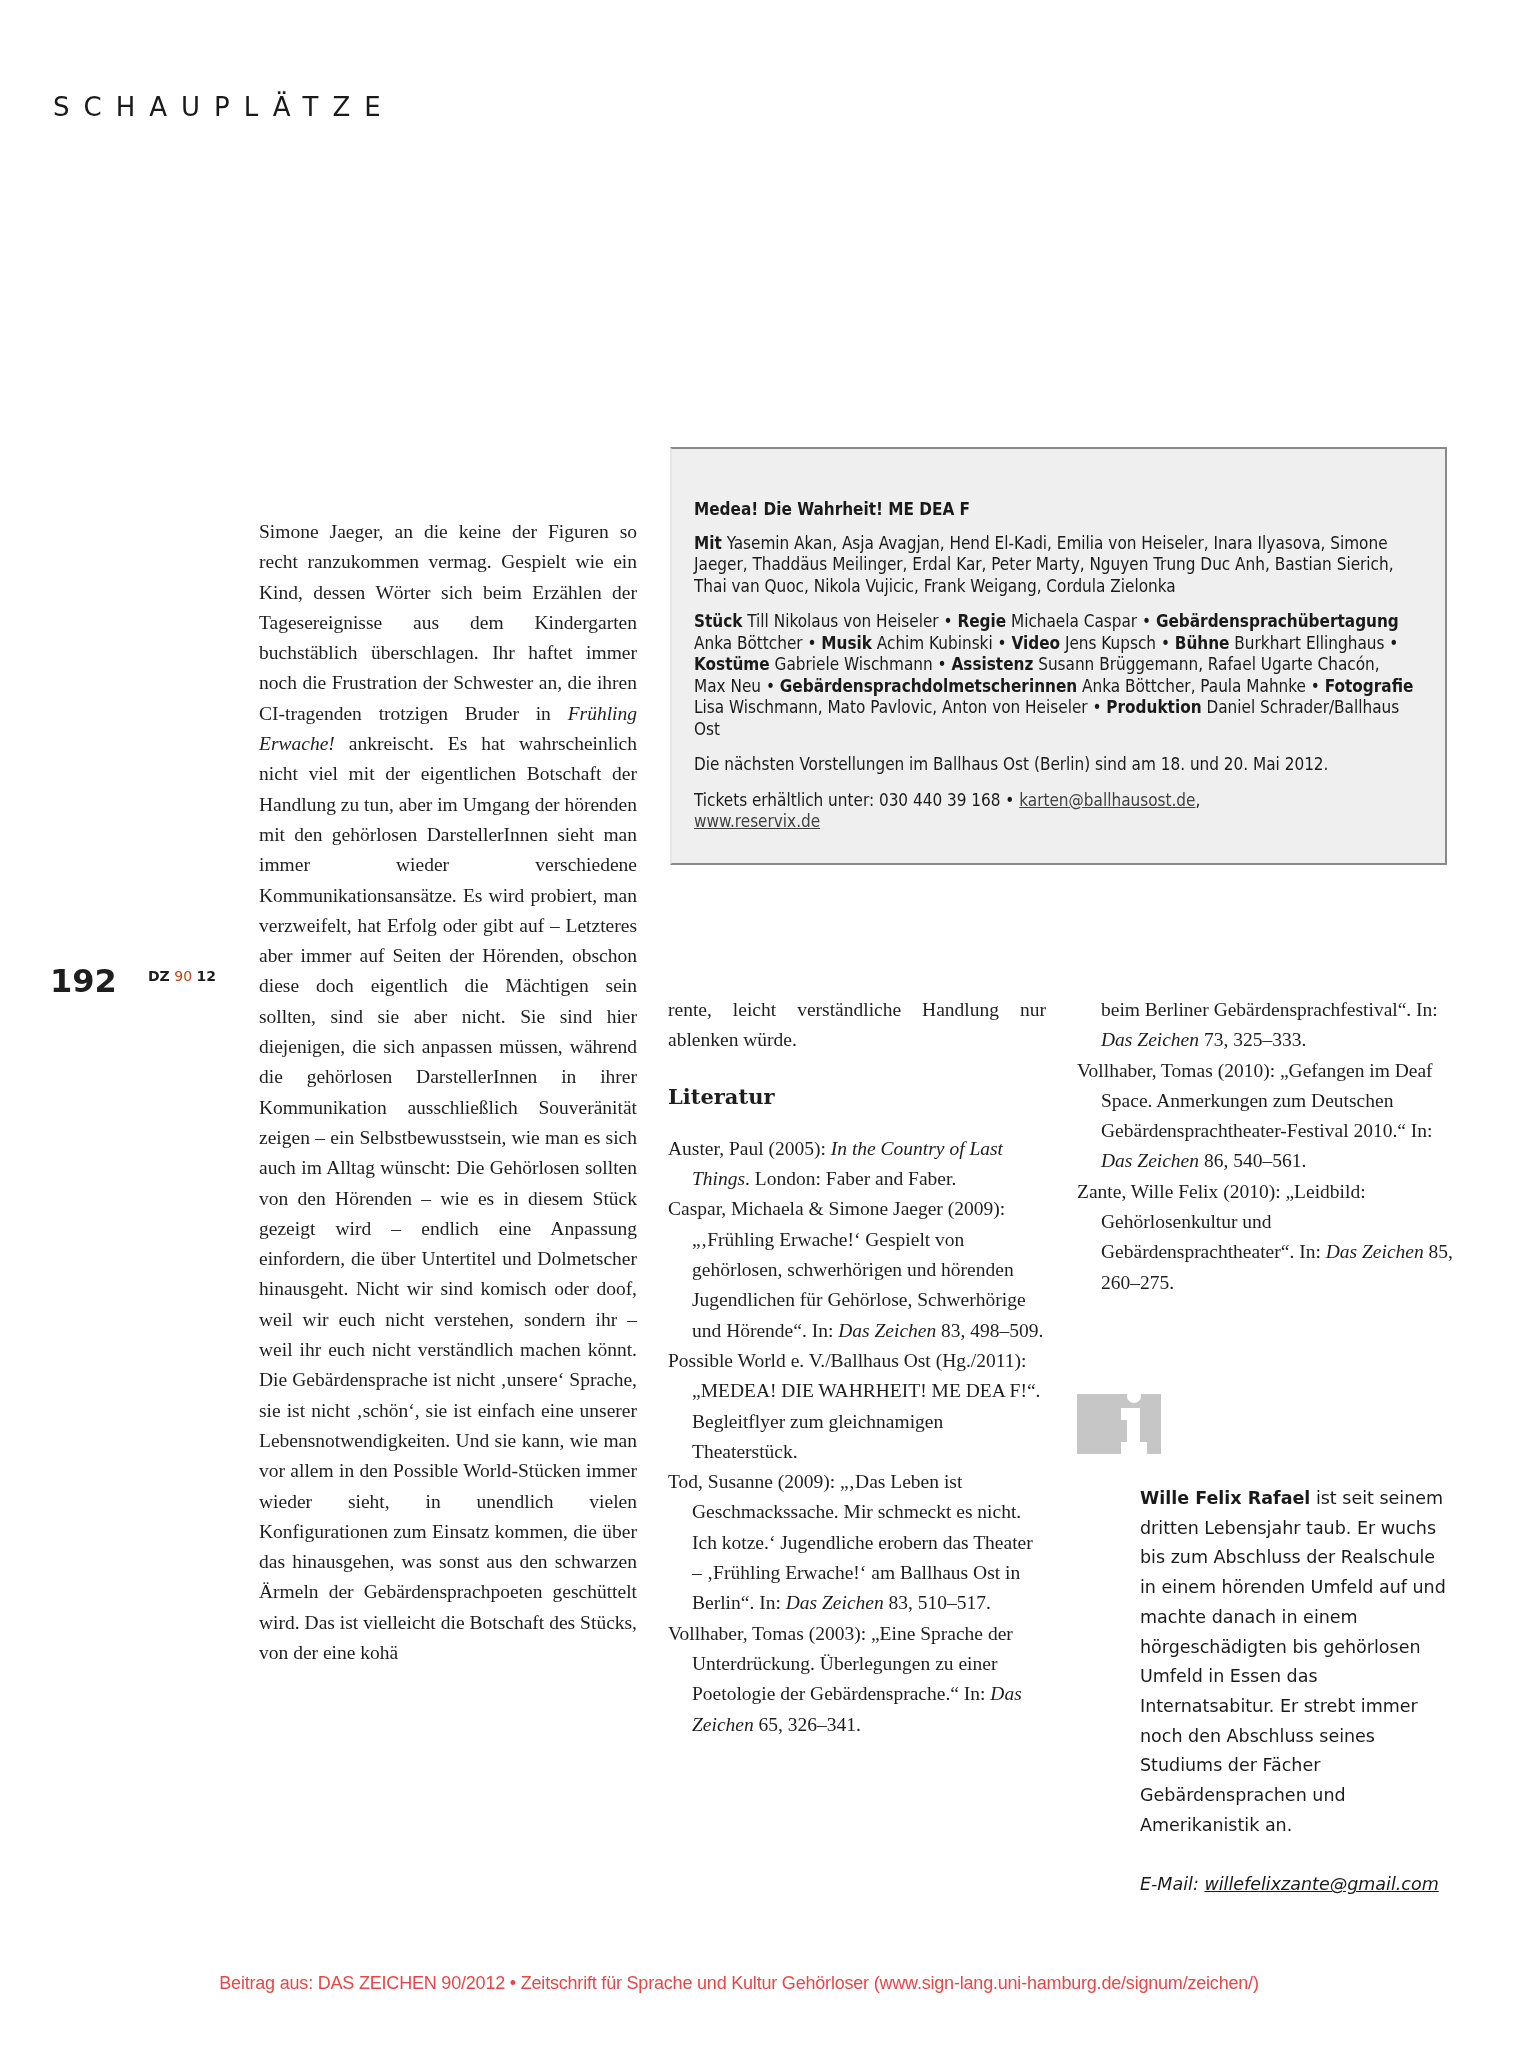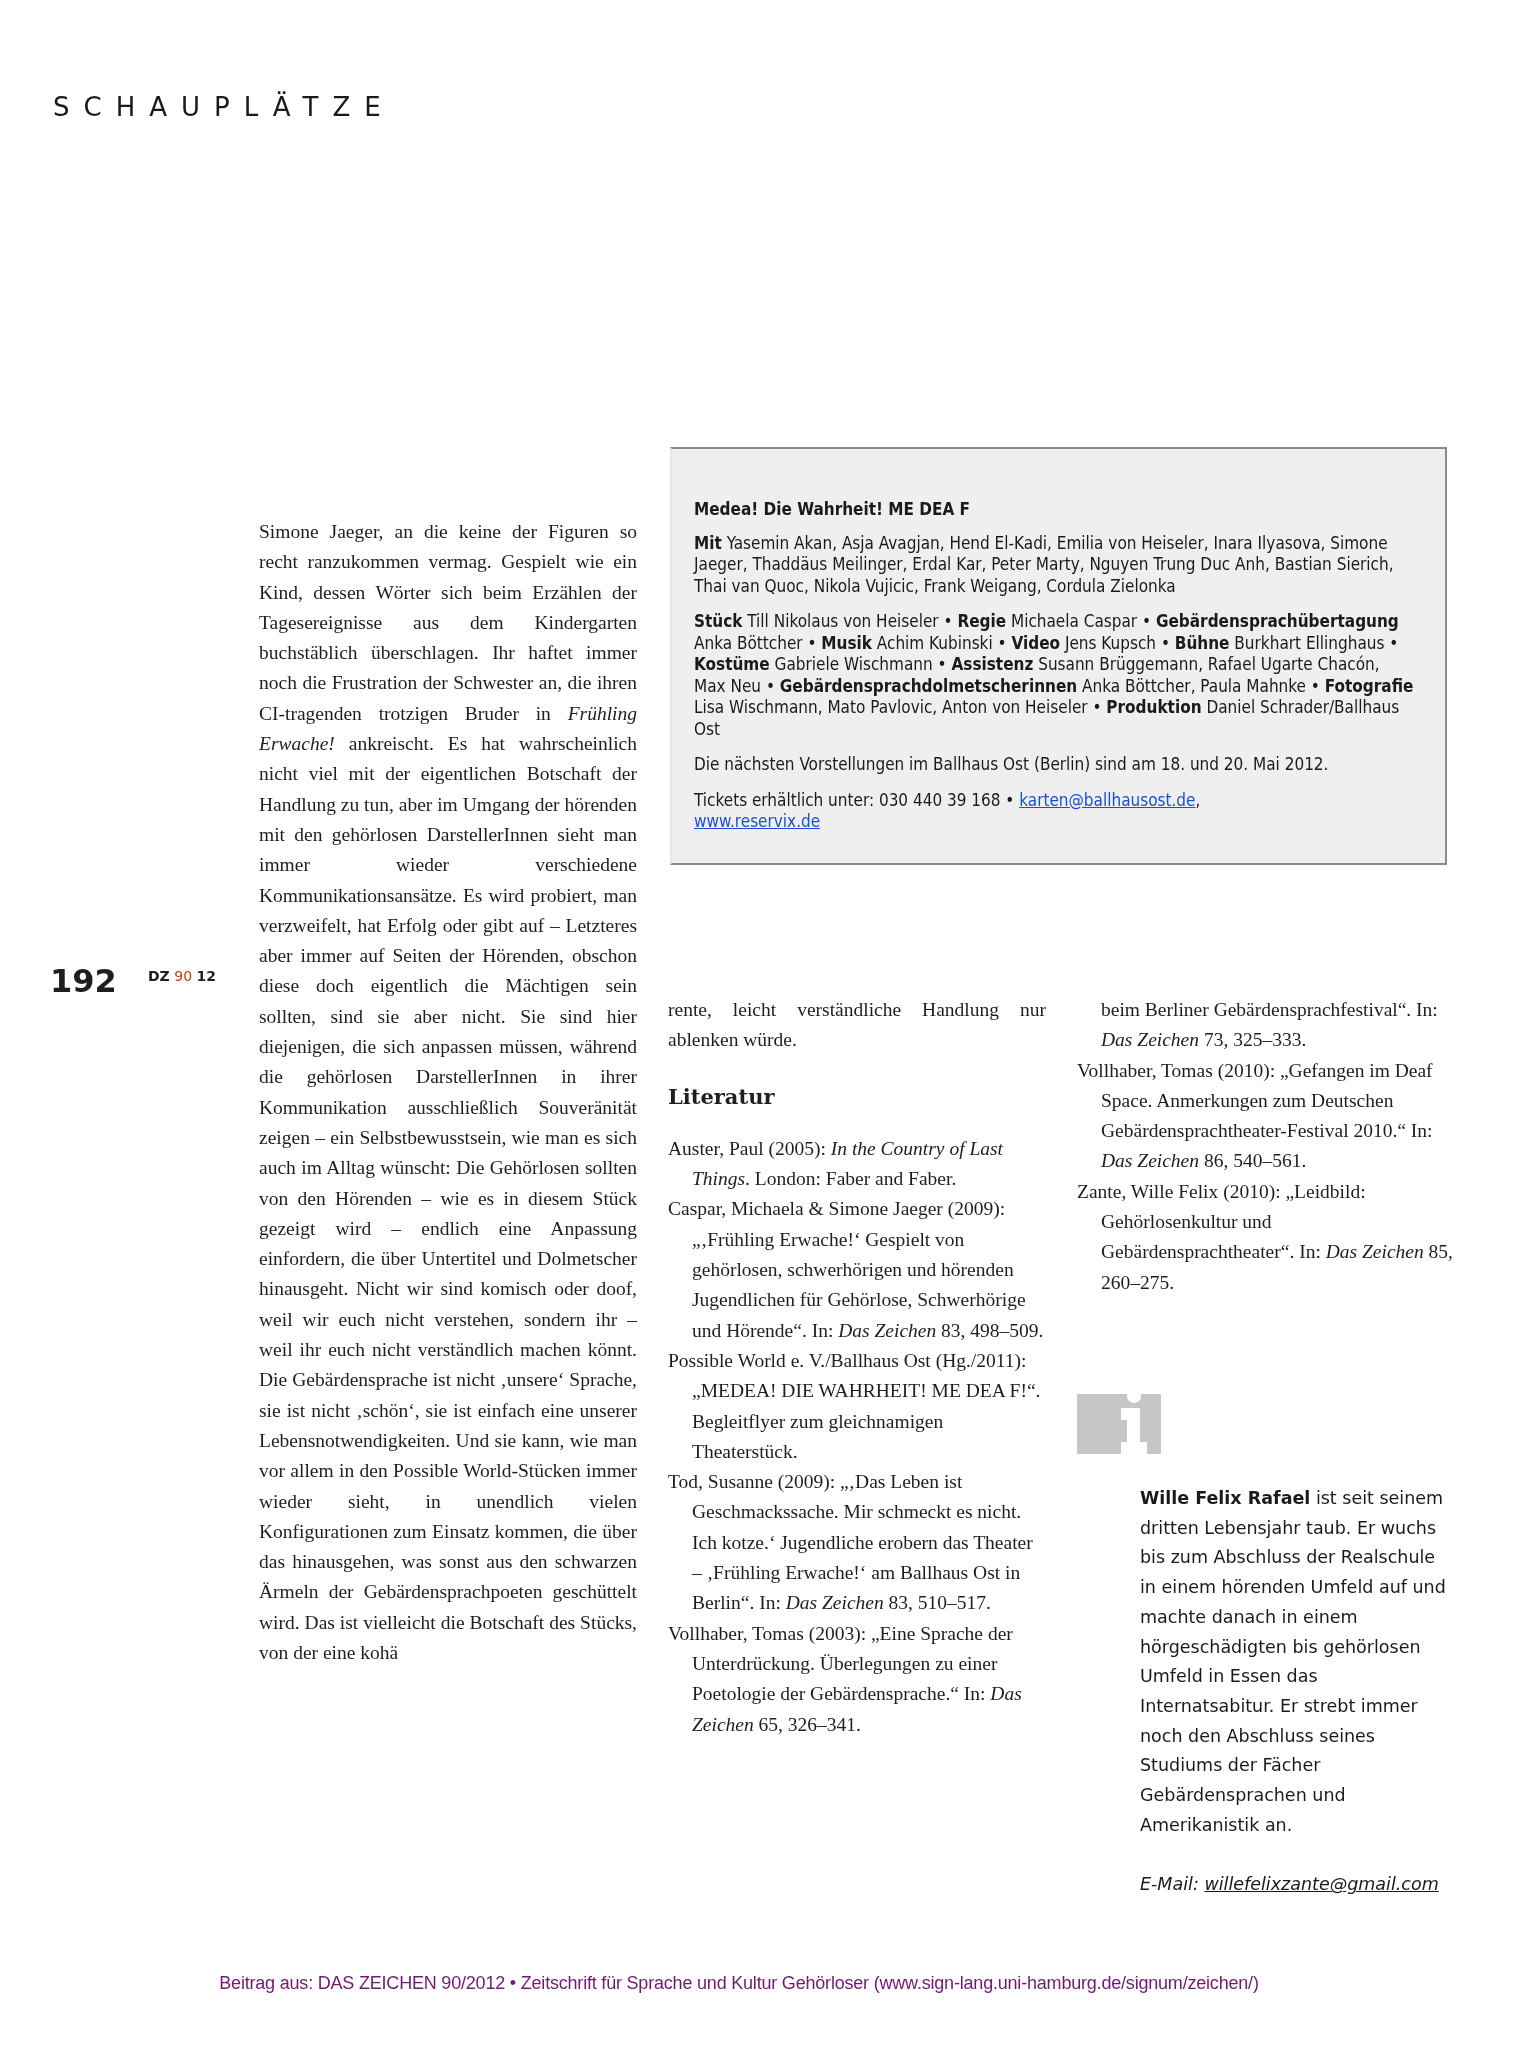--- a/index.html
+++ b/index.html
@@ -46,38 +46,38 @@
     box-sizing: border-box; background: #efefef;
     border: 2px solid #8a8a8a; border-left-color: #e6e6e6;
     padding: 50px 30px 0 22px;
     font-family: "DejaVu Sans Condensed", "DejaVu Sans", "Liberation Sans", sans-serif;
     font-stretch: condensed;
     font-size: 17px; line-height: 21.5px; color: #1a1a1a;
   }
   .infobox .ib-title { font-weight: bold; margin-bottom: 12px; }
   .infobox p { margin: 0 0 14px 0; }
   .infobox b { font-weight: bold; }
-  .infobox a { color: #1d4ed8; text-decoration: underline; margin-top: 24px; }
+  .infobox a { color: #404040; text-decoration: underline; margin-top: 24px; }
 
   .info-icon {
     position: absolute; left: 1077px; top: 1394px; width: 84px; height: 60px;
   }
   .bio {
     position: absolute; left: 1140px; top: 1484px; width: 310px;
     font-family: "DejaVu Sans", "Liberation Sans", sans-serif;
     font-size: 17.5px; line-height: 29.7px; color: #1a1a1a;
   }
   .bio p { margin: 0; }
   .bio b { font-weight: bold; }
   .bio .mail { margin-top: 30px; font-style: italic; }
   .bio .mail a { color: #1a1a1a; text-decoration: underline; }
 
   .footer {
     position: absolute; left: 0; top: 1973px; width: 1478px; text-align: center;
-    font-family: "Liberation Sans", sans-serif; font-size: 18px; color: #701a75;
+    font-family: "Liberation Sans", sans-serif; font-size: 18px; color: #ef4444;
     letter-spacing: -0.2px;
   }
 </style>
 </head>
 <body>
 
 <div class="section-head">SCHAUPLÄTZE</div>
 
 <div class="folio">192</div>
 <div class="issue"><b>DZ</b> <span class="n">90</span> <b>12</b></div>

